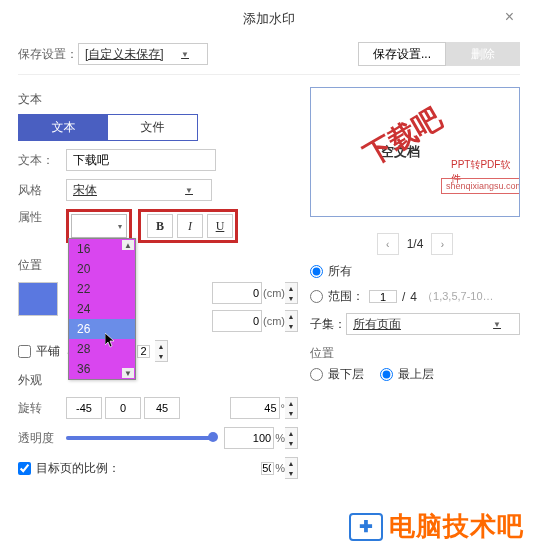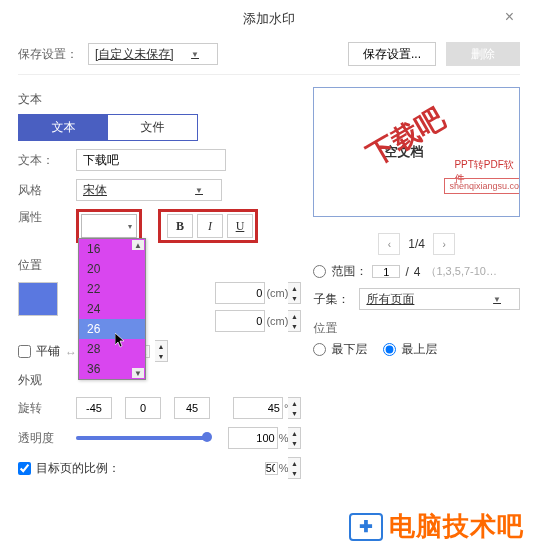--- a/index.html
+++ b/index.html
@@ -1,20 +1,20 @@
 <!DOCTYPE html>
 <html><head>
 <meta charset="utf-8">
 <style>
 * { box-sizing: border-box; margin: 0; padding: 0; font-family: "Microsoft YaHei", sans-serif; }
 body { width: 538px; height: 550px; background: #fff; font-size: 12px; color: #333; position: relative; overflow: hidden; }
 .dialog { padding: 0 18px; }
 .titlebar { text-align: center; padding: 10px 0 6px; font-size: 13px; position: relative; }
 .close-x { position: absolute; right: 6px; top: 8px; font-size: 16px; color: #888; cursor: pointer; }
-.row { display: flex; align-items: center; margin: 8px 0; gap: 10px; }
+.row { display: flex; align-items: center; margin: 8px 0; }
 .lbl { color: #666; min-width: 48px; }
 .sel, .inp { border: 1px solid #ccc; background: #fff; height: 22px; padding: 2px 6px; font-size: 12px; }
 .sel { padding-right: 18px; position: relative; display: flex; align-items: center; justify-content: space-between; cursor: pointer; text-decoration: underline; }
 .caret { font-size: 8px; color: #666; }
 .btn { border: 1px solid #ccc; background: #fff; height: 24px; padding: 3px 14px; font-size: 12px; cursor: pointer; }
 .btn.del { background: #ddd; color: #fff; border: 1px solid #ddd; padding: 3px 24px; }
 .hr { border: 0; border-top: 1px solid #eee; margin: 6px 0; }
 .section-title { color: #555; margin: 10px 0 6px; }
 .tabs { display: flex; border: 1px solid #4a5fc1; width: 180px; }
 .tab { flex: 1; text-align: center; padding: 4px 0; cursor: pointer; }
@@ -225,20 +225,24 @@
         <div class="wm">下载吧</div>
         <div class="wmsub">PPT转PDF软件</div>
         <div class="wmbox">shenqixiangsu.com</div>
       </div>
       <div class="pager">
         <div class="pgbtn">‹</div>
         <span>1/4</span>
         <div class="pgbtn">›</div>
       </div>
 
+      <div class="row chk">
+        <input type="radio" checked="" style="">
+        <span>所有</span>
+      </div>
       <div class="row chk" style="flex-wrap:nowrap">
         <input type="radio" style="">
         <span>范围：</span>
         <input class="num-input" style="width: 28px;" value="1">
         <span>/</span>
         <span>4</span>
         <span style="color:#aaa;font-size:11px;white-space:nowrap">（1,3,5,7-10…</span>
       </div>
       <div class="row">
         <span>子集：</span>

